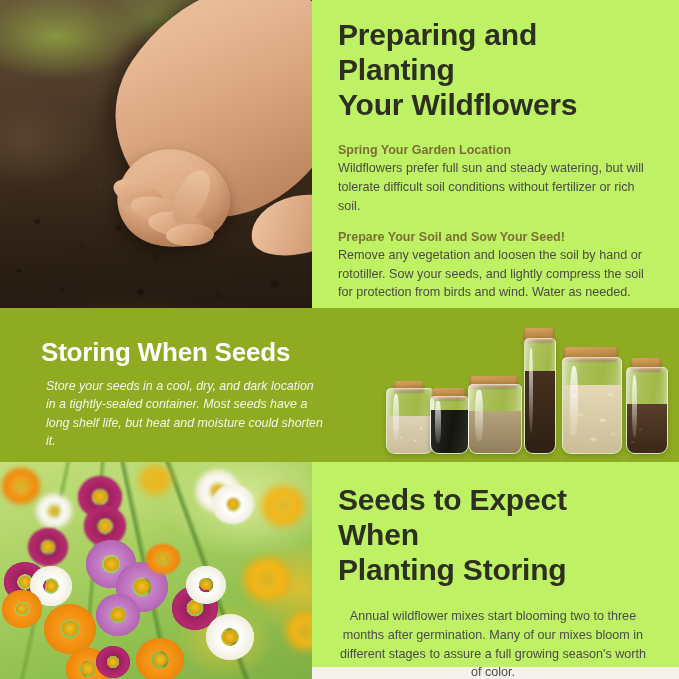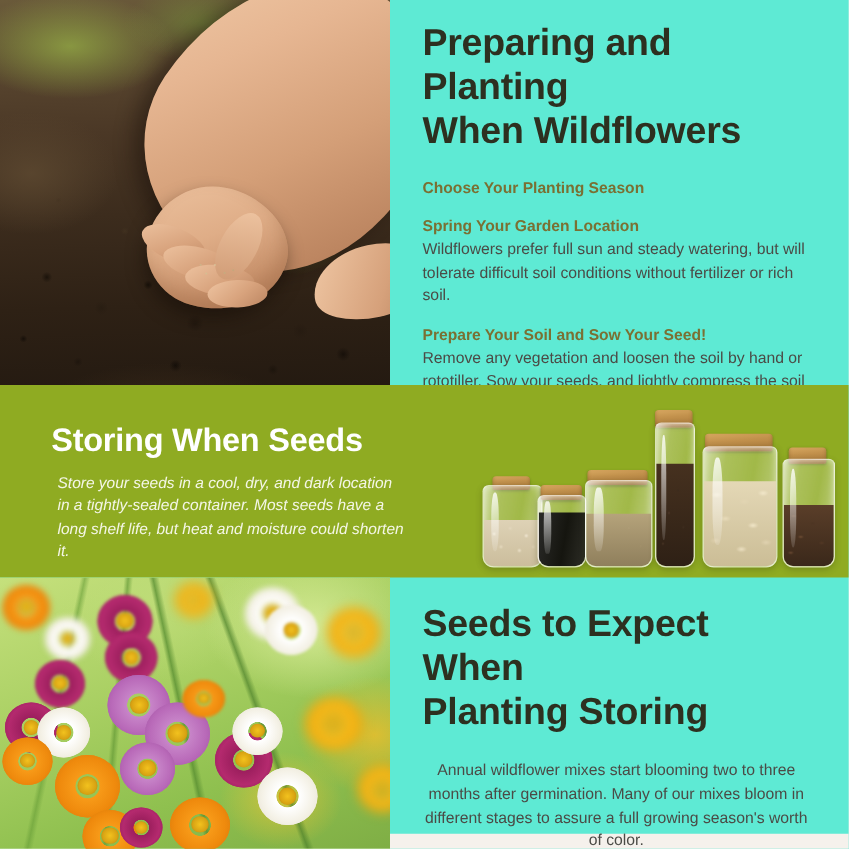--- a/index.html
+++ b/index.html
@@ -12,21 +12,21 @@
     height: 679px;
     overflow: hidden;
     background: #f5f1ec;
     font-family: "Liberation Sans", sans-serif;
     -webkit-font-smoothing: antialiased;
   }
   .page {
     position: relative;
     width: 679px;
     height: 667px;
-    background: #5eead4;
+    background: #bef264;
   }
 
   
   .photo {
     position: absolute;
     overflow: hidden;
   }
   .photo .layer {
     position: absolute;
     top: 0; left: 0; right: 0; bottom: 0;
@@ -294,25 +294,24 @@
     <div class="finger f4"></div>
     <div class="thumb"></div>
     <div class="hand2"></div>
     <div class="seeds-in-hand"></div>
   </div>
 
   <div class="txt-block" id="preparing-text" style="left:338px; top:18px; width:320px;">
 
     <h1 class="section-title">
       <span>Preparing and Planting</span><br>
-      <span>When Wildflowers</span>
+      <span>Your Wildflowers</span>
     </h1>
 
     <div class="para-group" style="margin-top:20px;">
-      <h2 class="sub-title">Choose Your Planting Season</h2>
     </div>
 
     <div class="para-group">
       <h2 class="sub-title">Spring Your Garden Location</h2>
       <p class="body-copy">Wildflowers prefer full sun and steady watering, but will tolerate difficult soil conditions without fertilizer or rich soil.</p>
     </div>
 
     <div class="para-group">
       <h2 class="sub-title">Prepare Your Soil and Sow Your Seed!</h2>
       <p class="body-copy">Remove any vegetation and loosen the soil by hand or rototiller. Sow your seeds, and lightly compress the soil for protection from birds and wind. Water as needed.</p>

